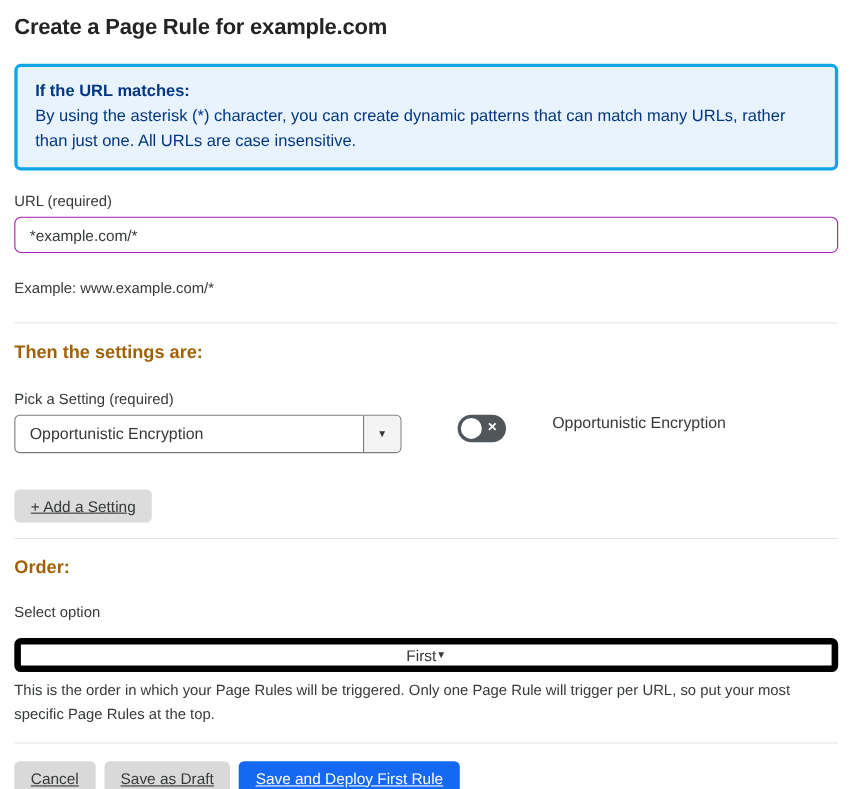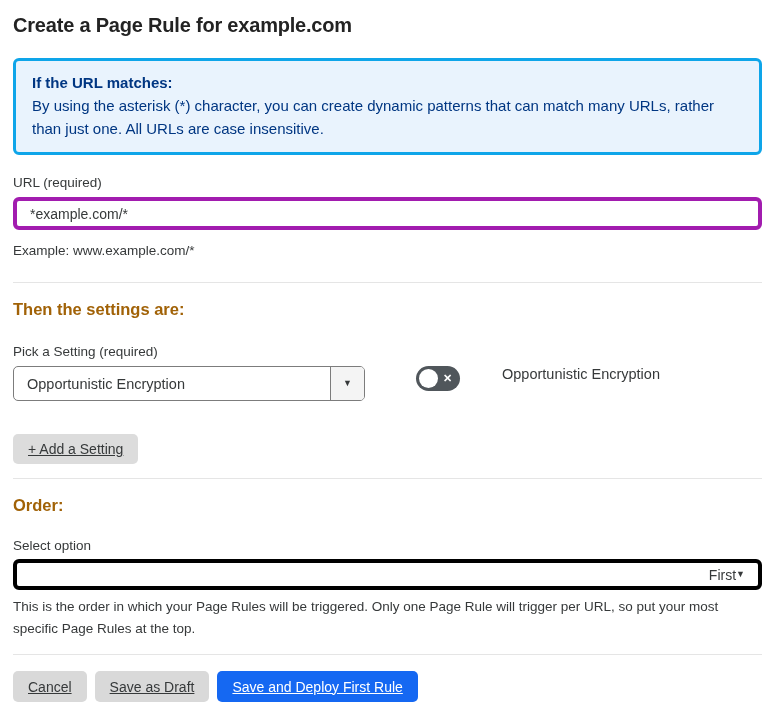--- a/index.html
+++ b/index.html
@@ -40,34 +40,34 @@
   .field-label {
     display: block;
     font-size: 13.5px;
     color: #36393A;
     margin: 20px 0 7px 0;
   }
 
   .text-input {
     width: 100%;
     height: 33px;
-    border: 4px solid #a21caf;
+    border: 1px solid #a21caf;
     border-radius: 6px;
     padding: 0 13px;
     font-size: 14px;
     color: #36393A;
     font-family: "Liberation Sans", sans-serif;
     background: #fff;
     outline: none;
   }
 
   .helper-text {
     font-size: 13.5px;
     color: #36393A;
-    margin-top: 10px;
+    margin-top: 21px;
     line-height: 22px;
   }
 
   .divider {
     border: none;
     border-top: 1px solid #E5E5E5;
     margin: 20px 0 0 0;
   }
 
   .section-heading {
@@ -145,27 +145,27 @@
     padding: 0 15px;
     cursor: pointer;
     color: #36393A;
     text-decoration: underline;
   }
   .btn-gray { background: #D9D9D9; }
   .add-setting-btn { margin-top: 33px; height: 30px; background: #DCDCDC; display: inline-block; }
   .btn-blue { background: #1568F2; color: #ffffff; }
 
   .select-box {
-    margin-top: 6px;
+    margin-top: 16px;
     height: 31px;
-    border: 4px solid #000000;
+    border: 6px solid #000000;
     border-radius: 6px;
     display: flex;
     align-items: center;
-    justify-content: flex-end;
+    justify-content: center;
     padding: 0 13px;
     font-size: 14px;
     color: #36393A;
     cursor: pointer;
     background: #fff;
   }
 
   .footer-row { display: flex; gap: 8px; margin-top: 16px; }
 </style>
 </head>

